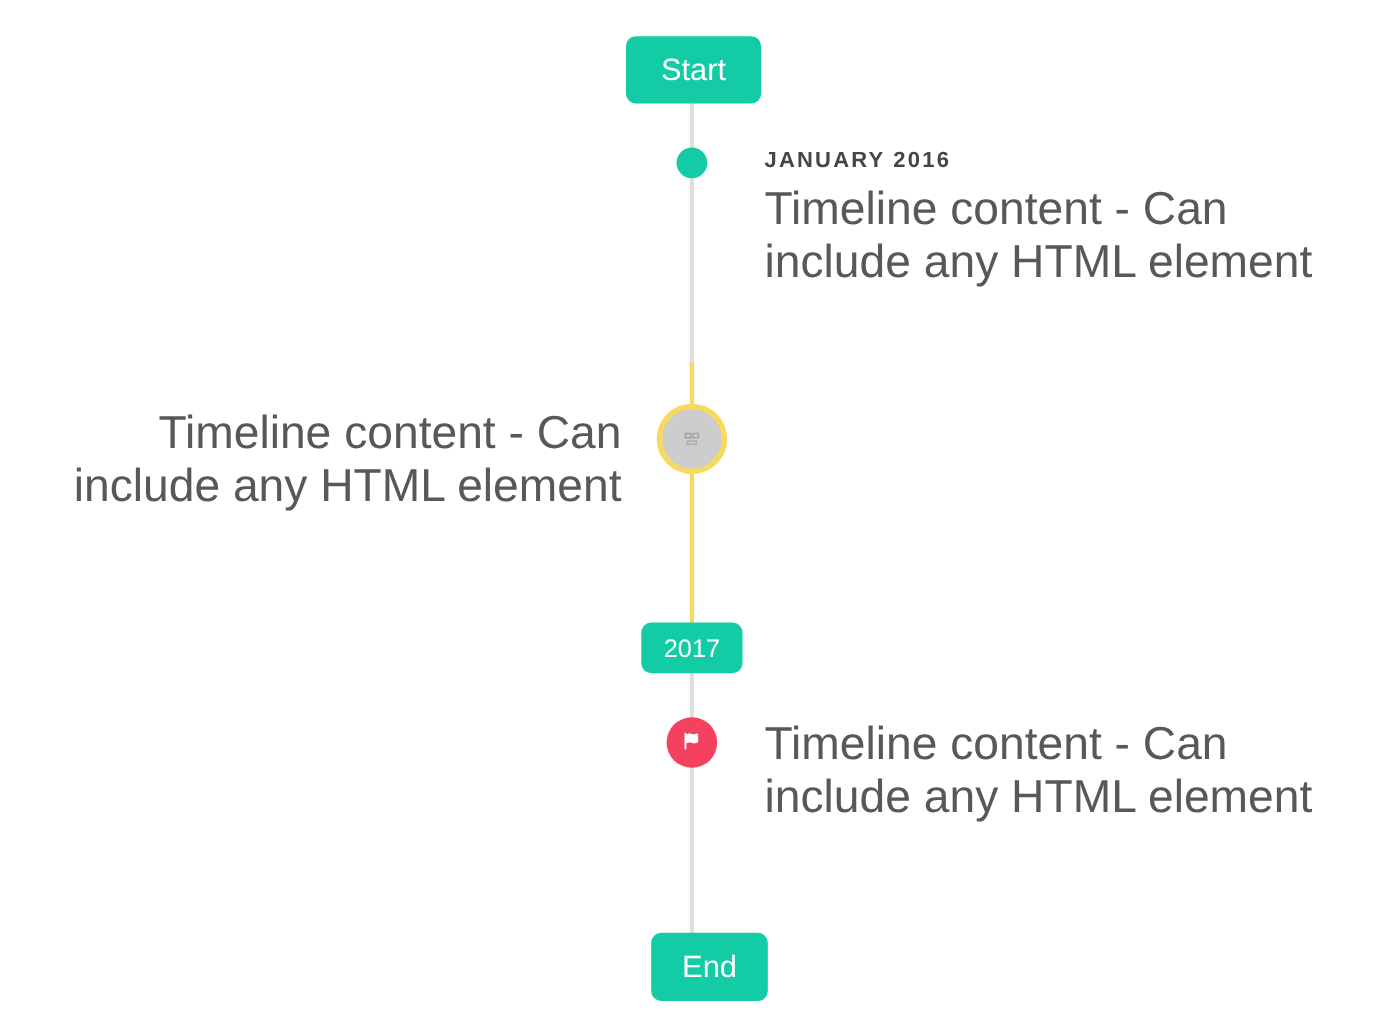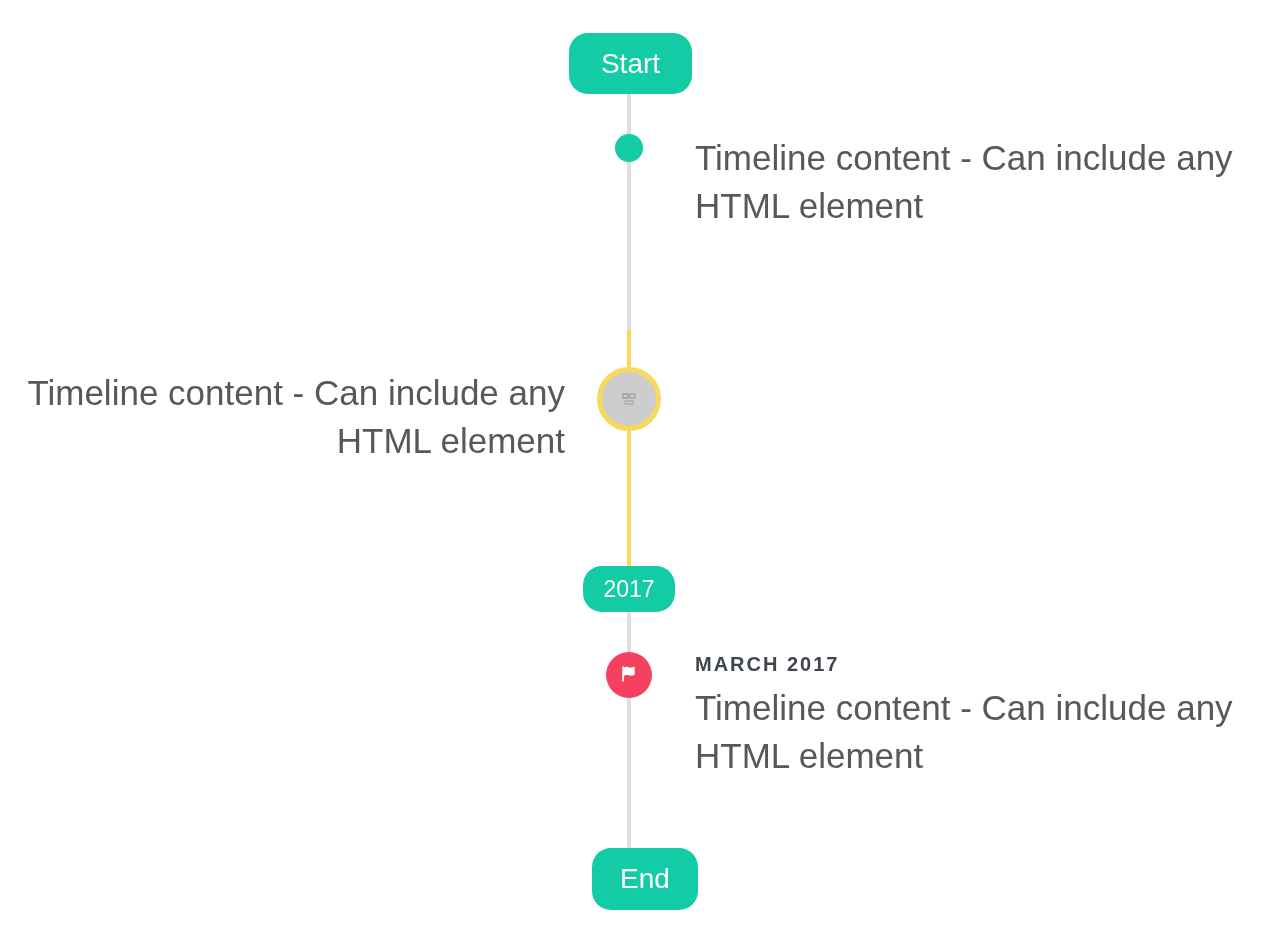--- a/index.html
+++ b/index.html
@@ -27,42 +27,42 @@
   .line.seg1{top:94px;height:238px;background:var(--line-gray);}
   .line.seg-yellow{top:330px;height:236px;background:var(--yellow);}
   .line.seg2{top:612px;height:236px;background:var(--line-gray);}
 
   
   .badge{
     position:absolute;
     display:flex;align-items:center;justify-content:center;
     background:var(--teal);
     color:var(--badge-text);
-    border-radius:19px;
+    border-radius:9px;
     z-index:3;
     font-weight:400;
   }
   .badge.start{left:569px;top:33px;width:123px;height:61px;font-size:28px;}
   .badge.year{left:583px;top:566px;width:92px;height:46px;font-size:23px;}
   .badge.end{left:592px;top:848px;width:106px;height:62px;font-size:28px;}
 
   
   .marker{position:absolute;border-radius:50%;z-index:2;display:flex;align-items:center;justify-content:center;}
   .marker.dot{left:615px;top:134px;width:28px;height:28px;background:var(--teal);}
   .marker.image{left:597px;top:367px;width:64px;height:64px;background:var(--circle-gray);border:5px solid var(--yellow);}
   .marker.flag{left:606px;top:652px;width:46px;height:46px;background:var(--red);}
 
   
   .entry{position:absolute;z-index:2;}
   .entry .entry-title{
     font-size:20px;font-weight:700;letter-spacing:2px;
     color:var(--title-text);line-height:24px;margin-bottom:8px;
   }
   .entry .entry-content{
-    font-size:35px;color:var(--body-text);line-height:48px;font-weight:400;
+    font-size:42px;color:var(--body-text);line-height:48px;font-weight:400;
   }
   .entry.right{left:695px;width:540px;text-align:left;}
   .entry.left{right:703px;width:540px;text-align:right;}
   .entry.jan{top:134px;}
   .entry.feb{top:369px;}
   .entry.mar{top:652px;}
 
   .icon{display:flex;align-items:center;justify-content:center;}
 </style>
 </head>
@@ -71,20 +71,21 @@
 <div class="page">
 
   <div class="line seg1"></div>
   <div class="line seg-yellow"></div>
   <div class="line seg2"></div>
 
   <div class="badge start">Start</div>
 
   <div class="marker dot"></div>
   <div class="entry right jan">
+    <div class="entry-title">JANUARY 2016</div>
     <div class="entry-content">Timeline content - Can include any HTML element</div>
   </div>
 
   <div class="marker image">
     <span class="icon">
       <svg width="14" height="12" viewBox="0 0 14 12">
         <g fill="none" stroke="#9f9f9f" stroke-width="1.4">
           <path d="M1 1 h5 v4 h-5 z"></path>
           <path d="M8 1 h5 v4 h-5 z" opacity="0.85"></path>
           <path d="M3 8 h8 v3 h-8 z" opacity="0.7"></path>
@@ -99,19 +100,18 @@
   <div class="badge year">2017</div>
 
   <div class="marker flag">
     <span class="icon">
       <svg width="24" height="24" viewBox="0 0 24 24">
         <path fill="#ffffff" d="M6.1 3.2c.47 0 .85.38.85.85v.45c1.25-.62 2.7-.93 4.25-.35 1.75.66 3.3.55 5.05-.23.62-.28 1.45.12 1.45.85v6.55c0 .32-.18.6-.47.74-1.95.9-3.8 1-5.75.27-1.45-.55-2.9-.32-4.53.5v4.92a.85.85 0 0 1-1.7 0V4.05c0-.47.38-.85.85-.85z"></path>
       </svg>
     </span>
   </div>
   <div class="entry right mar">
-    <div class="entry-title">MARCH 2017</div>
     <div class="entry-content">Timeline content - Can include any HTML element</div>
   </div>
 
   <div class="badge end">End</div>
 
 </div>
 
 </body></html>

